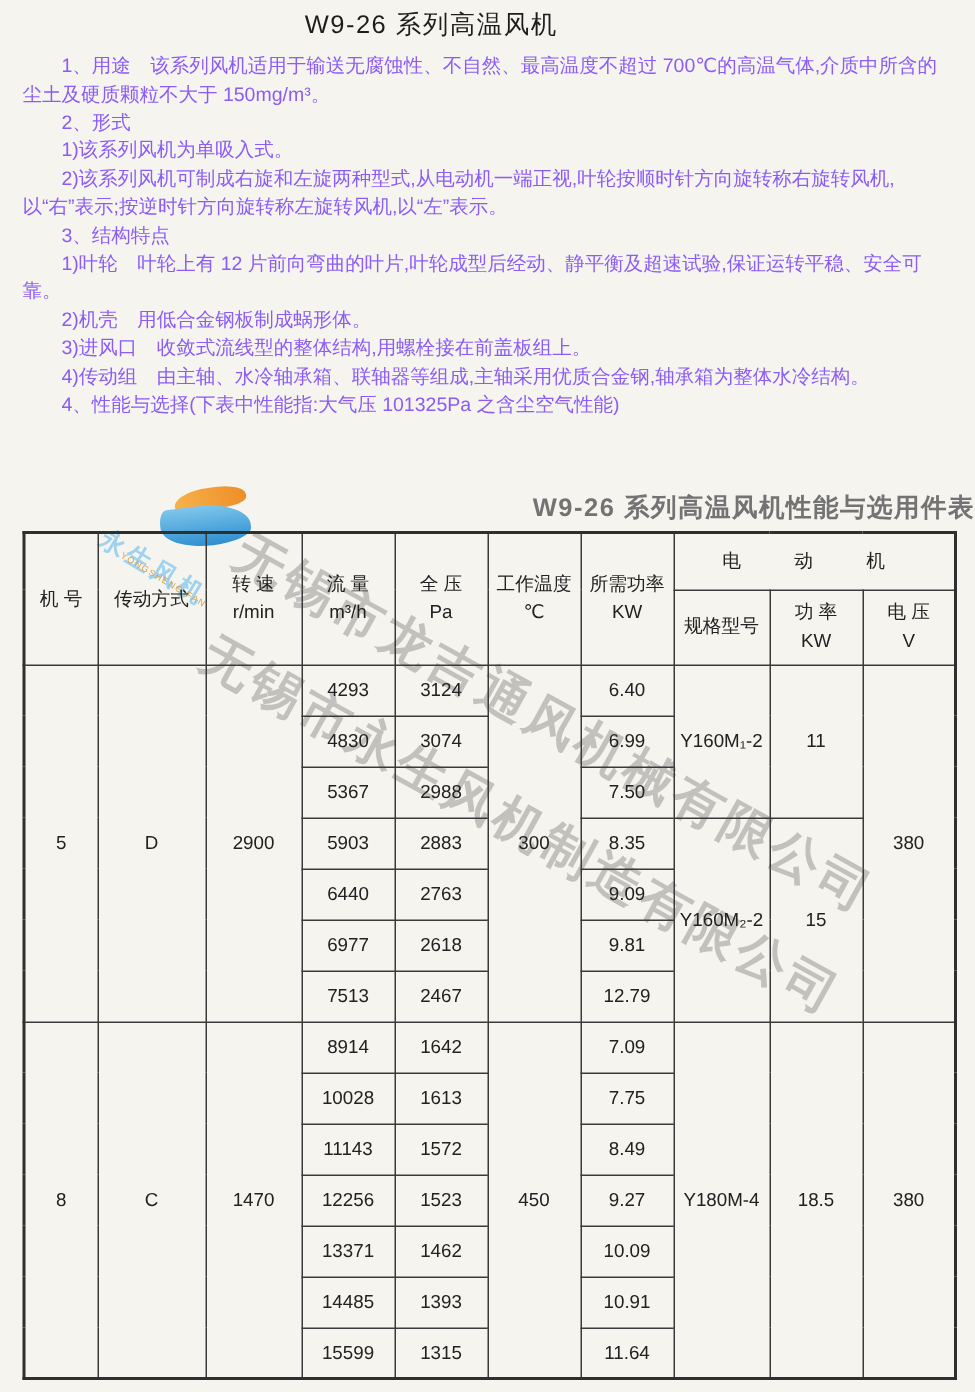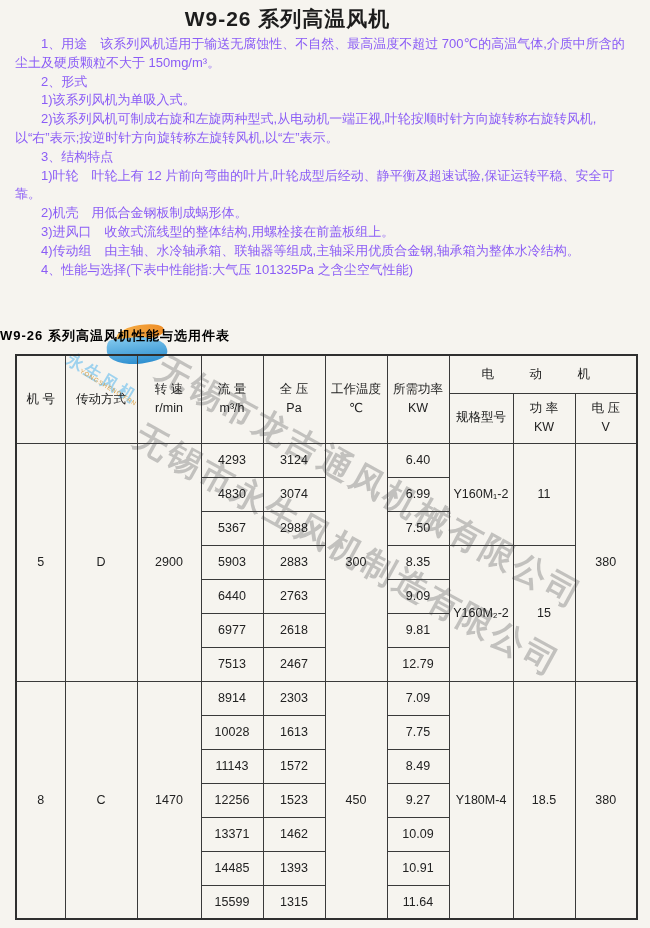--- a/index.html
+++ b/index.html
@@ -5,30 +5,30 @@
   html,body{margin:0;padding:0;}
   body{
     width:650px;height:928px;overflow:hidden;position:relative;
     background:#f6f4ef;
     font-family:"Liberation Sans","DejaVu Sans",sans-serif;
     color:#232323;
   }
   .page{position:absolute;inset:0;}
   .doc-title{
     margin:0;position:absolute;top:5px;left:0;width:575px;
-    text-align:center;font-size:21px;font-weight:bold;letter-spacing:1px;color:#1d1d1d;
+    text-align:center;font-size:17px;font-weight:normal;letter-spacing:1px;color:#1d1d1d;
   }
   .text-block{
     position:absolute;top:35px;left:15px;width:620px;
     font-size:13px;line-height:18.8px;color:#8b5cf6;
   }
   .text-block p{margin:0;text-indent:2em;}
   .table-title{
     margin:0;position:absolute;top:327px;left:0;width:650px;
-    text-align:left;font-size:13px;font-weight:bold;letter-spacing:1px;color:#000000;z-index:4;
+    text-align:right;font-size:17px;font-weight:bold;letter-spacing:1px;color:#737373;z-index:4;
   }
   
   .wm-layer{position:absolute;inset:0;z-index:2;pointer-events:none;}
   .wm{
     position:absolute;transform-origin:0 0;transform:rotate(29deg);
     font-size:34px;font-weight:bold;letter-spacing:3px;white-space:nowrap;
     color:rgba(122,122,122,0.42);
   }
   .wm1{left:170px;top:346px;}
   .wm2{left:148px;top:414px;}
@@ -205,21 +205,21 @@
         <td>7513</td>
         <td>2467</td>
         <td>12.79</td>
       </tr>
 
       <tr class="brow">
         <td rowspan="7">8</td>
         <td rowspan="7">C</td>
         <td rowspan="7">1470</td>
         <td>8914</td>
-        <td>2303</td>
+        <td>1642</td>
         <td rowspan="7">450</td>
         <td>7.09</td>
         <td rowspan="7">Y180M-4</td>
         <td rowspan="7">18.5</td>
         <td rowspan="7">380</td>
       </tr>
       <tr class="brow">
         <td>10028</td>
         <td>1613</td>
         <td>7.75</td>

